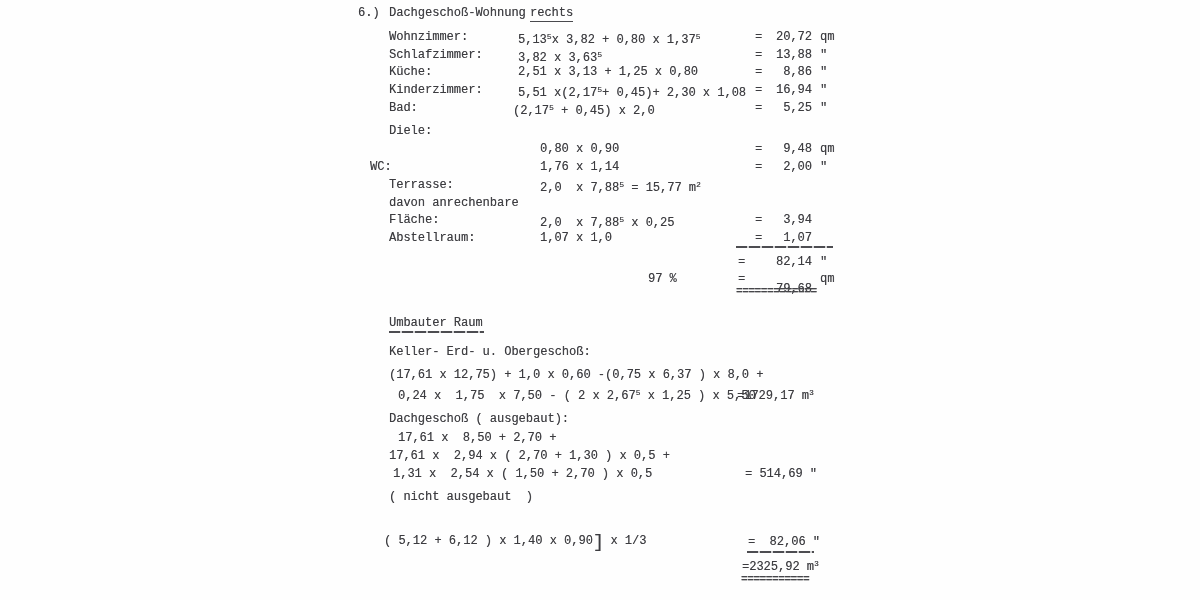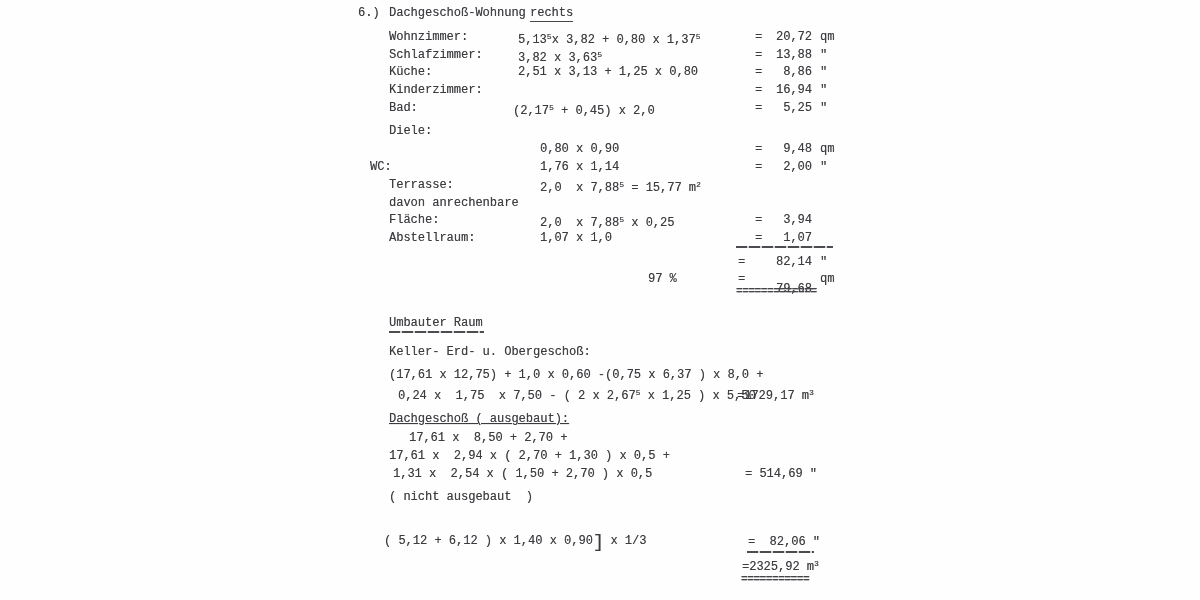--- a/index.html
+++ b/index.html
@@ -50,20 +50,21 @@
   <span class="t valbox" style="top:48px;">13,88</span>
   <span class="t" style="left:820px;top:48px;">"</span>
 
   <span class="t" style="left:389px;top:65px;">Küche:</span>
   <span class="t" style="left:518px;top:65px;">2,51 x 3,13 + 1,25 x 0,80</span>
   <span class="t" style="left:755px;top:65px;">=</span>
   <span class="t valbox" style="top:65px;">8,86</span>
   <span class="t" style="left:820px;top:65px;">"</span>
 
   <span class="t" style="left:389px;top:83px;">Kinderzimmer:</span>
+  <span class="t" style="left:518px;top:83px;">5,51 x(2,17<sup class="sp">5</sup>+ 0,45)+ 2,30 x 1,08</span>
   <span class="t" style="left:755px;top:83px;">=</span>
   <span class="t valbox" style="top:83px;">16,94</span>
   <span class="t" style="left:820px;top:83px;">"</span>
 
   <span class="t" style="left:389px;top:101px;">Bad:</span>
   <span class="t" style="left:513px;top:101px;">(2,17<sup class="sp">5</sup> + 0,45) x 2,0</span>
   <span class="t" style="left:755px;top:101px;">=</span>
   <span class="t valbox" style="top:101px;">5,25</span>
   <span class="t" style="left:820px;top:101px;">"</span>
 
@@ -106,22 +107,22 @@
   <span class="t eqrow" style="left:736px;top:284px;">=============</span>
 
   <span class="t" style="left:389px;top:316px;">Umbauter Raum</span>
   <div class="rule thin" style="left:389px;top:331px;width:95px;"></div>
 
   <span class="t" style="left:389px;top:345px;">Keller- Erd- u. Obergeschoß:</span>
   <span class="t" style="left:389px;top:368px;">(17,61 x 12,75) + 1,0 x 0,60 -(0,75 x 6,37 ) x 8,0 +</span>
   <span class="t" style="left:398px;top:386px;">0,24 x  1,75  x 7,50 - ( 2 x 2,67<sup class="sp">5</sup> x 1,25 ) x 5,50</span>
   <span class="t" style="left:737px;top:386px;">=1729,17 m<sup class="sp">3</sup></span>
 
-  <span class="t" style="left:389px;top:412px;text-decoration:underline;">Dachgeschoß ( ausgebaut):</span>
-  <span class="t" style="left:409px;top:431px;">17,61 x  8,50 + 2,70 +</span>
+  <span class="t" style="left:389px;top:412px;">Dachgeschoß ( ausgebaut):</span>
+  <span class="t" style="left:398px;top:431px;">17,61 x  8,50 + 2,70 +</span>
   <span class="t" style="left:389px;top:449px;">17,61 x  2,94 x ( 2,70 + 1,30 ) x 0,5 +</span>
   <span class="t" style="left:393px;top:467px;">1,31 x  2,54 x ( 1,50 + 2,70 ) x 0,5</span>
   <span class="t" style="left:745px;top:467px;">= 514,69 "</span>
 
   <span class="t" style="left:389px;top:490px;">( nicht ausgebaut  )</span>
   <span class="t" style="left:384px;top:534px;"><span>( 5,12 + 6,12 ) x 1,40 x 0,90</span><span class="bracket">]</span><span> x 1/3</span></span>
   <span class="t" style="left:748px;top:535px;">=  82,06 "</span>
 
   <div class="rule thin" style="left:747px;top:551px;width:67px;"></div>
   <span class="t" style="left:742px;top:557px;">=2325,92 m<sup class="sp">3</sup></span>

